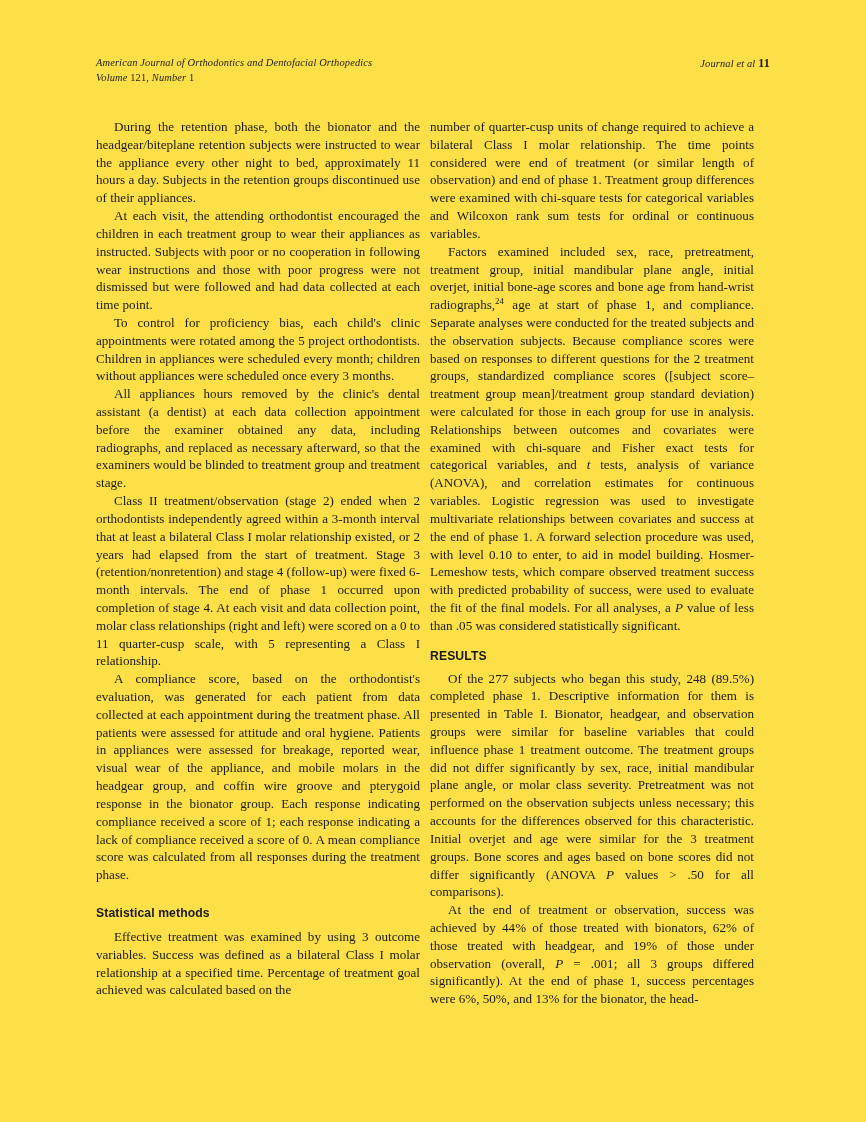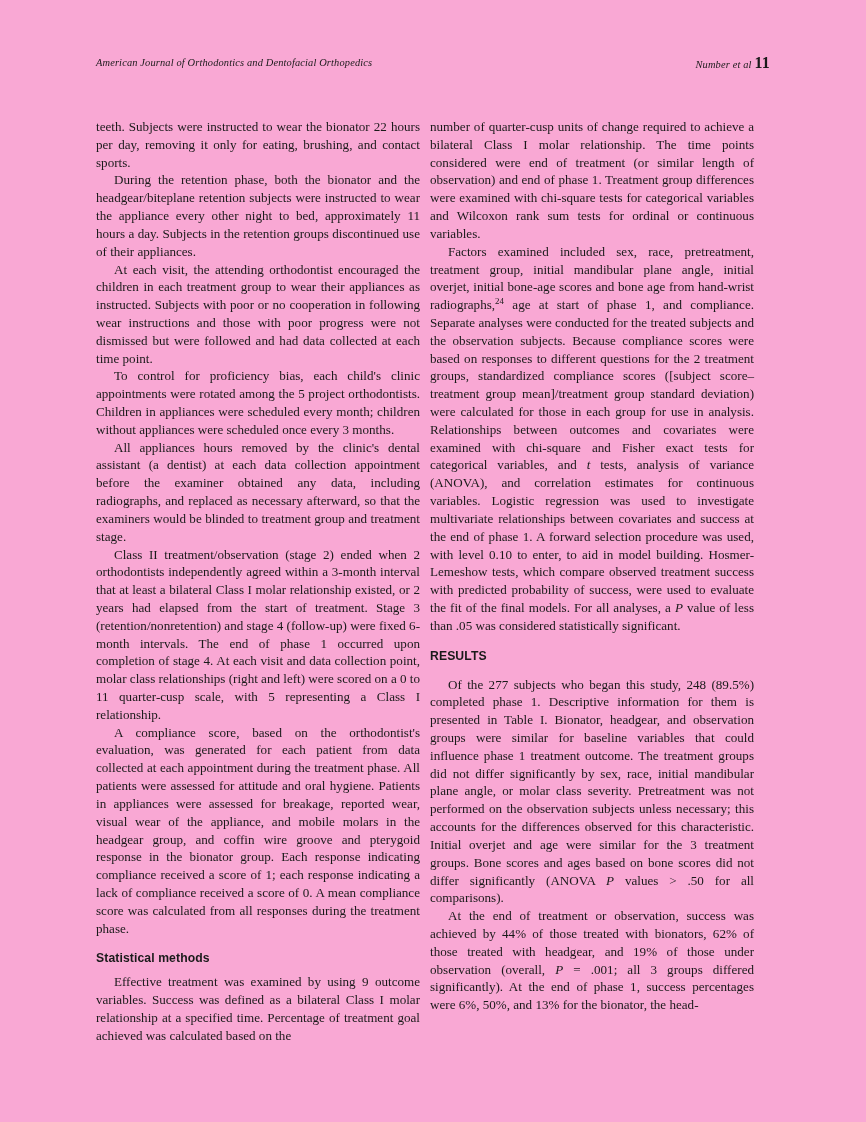--- a/index.html
+++ b/index.html
@@ -14,21 +14,21 @@
     font-family: "Liberation Serif", "DejaVu Serif", serif;
     color: #1a1a1a;
     overflow: hidden;
   }
 
   .page {
     position: absolute;
     left: 0; top: 0;
     width: 866px;
     height: 1122px;
-    background: #f9a8d4;
+    background: #fde047;
   }
 
   
   .runhead {
     position: absolute;
     left: 96px;
     top: 56px;
     width: 674px;
     height: 34px;
   }
@@ -48,21 +48,21 @@
     right: 0; top: 0;
     font-style: italic;
     font-size: 10.4px;
     line-height: 14.5px;
     letter-spacing: 0.15px;
     white-space: nowrap;
   }
   .runhead-right .pageno {
     font-style: normal;
     font-weight: bold;
-    font-size: 16px;
+    font-size: 12px;
     margin-left: 3px;
   }
 
   
   .col {
     position: absolute;
     top: 118px;
     width: 324px;
     font-size: 13.1px;
     line-height: 17.82px;
@@ -82,64 +82,69 @@
   h2.heading {
     font-family: "Liberation Sans", "DejaVu Sans", sans-serif;
     font-weight: bold;
     font-size: 12.2px;
     line-height: 15px;
     margin: 0;
     padding: 0;
     text-align: left;
     letter-spacing: 0.1px;
   }
-  h2.sub   { margin-top: 14px; margin-bottom: 7px; }
-  h2.major { margin-top: 14px; margin-bottom: 12px; }
+  h2.sub   { margin-top: 22px; margin-bottom: 7px; }
+  h2.major { margin-top: 14px; margin-bottom: 6px; }
 
   .it { font-style: italic; }
   sup {
     font-size: 0.68em;
     vertical-align: super;
     line-height: 0;
     margin-top: 44px;
   }
 </style>
 </head>
 <body>
 
 <div class="page">
 
   <div class="runhead">
     <div class="runhead-left">
       <span>American Journal of Orthodontics and Dentofacial Orthopedics</span>
+      <span class="line2">
+        <span>Volume</span>
+        <span class="roman">121,</span>
+        <span>Number</span>
+        <span class="roman">1</span>
+      </span>
     </div>
     <div class="runhead-right">
-      <span>Number et al</span><span class="pageno">11</span>
+      <span>Journal et al</span><span class="pageno">11</span>
     </div>
   </div>
 
   <div class="col col-left">
 
-    <p class="noindent">teeth. Subjects were instructed to wear the bionator 22 hours per day, removing it only for eating, brushing, and contact sports.</p>
 
     <p>During the retention phase, both the bionator and the headgear/biteplane retention subjects were instructed to wear the appliance every other night to bed, approximately 11 hours a day. Subjects in the retention groups discontinued use of their appliances.</p>
 
     <p>At each visit, the attending orthodontist encouraged the children in each treatment group to wear their appliances as instructed. Subjects with poor or no cooperation in following wear instructions and those with poor progress were not dismissed but were followed and had data collected at each time point.</p>
 
     <p>To control for proficiency bias, each child's clinic appointments were rotated among the 5 project orthodontists. Children in appliances were scheduled every month; children without appliances were scheduled once every 3 months.</p>
 
     <p>All appliances hours removed by the clinic's dental assistant (a dentist) at each data collection appointment before the examiner obtained any data, including radiographs, and replaced as necessary afterward, so that the examiners would be blinded to treatment group and treatment stage.</p>
 
     <p>Class II treatment/observation (stage 2) ended when 2 orthodontists independently agreed within a 3-month interval that at least a bilateral Class I molar relationship existed, or 2 years had elapsed from the start of treatment. Stage 3 (retention/nonretention) and stage 4 (follow-up) were fixed 6-month intervals. The end of phase 1 occurred upon completion of stage 4. At each visit and data collection point, molar class relationships (right and left) were scored on a 0 to 11 quarter-cusp scale, with 5 representing a Class I relationship.</p>
 
     <p>A compliance score, based on the orthodontist's evaluation, was generated for each patient from data collected at each appointment during the treatment phase. All patients were assessed for attitude and oral hygiene. Patients in appliances were assessed for breakage, reported wear, visual wear of the appliance, and mobile molars in the headgear group, and coffin wire groove and pterygoid response in the bionator group. Each response indicating compliance received a score of 1; each response indicating a lack of compliance received a score of 0. A mean compliance score was calculated from all responses during the treatment phase.</p>
 
     <h2 class="heading sub">Statistical methods</h2>
 
-    <p>Effective treatment was examined by using 9 outcome variables. Success was defined as a bilateral Class I molar relationship at a specified time. Percentage of treatment goal achieved was calculated based on the</p>
+    <p>Effective treatment was examined by using 3 outcome variables. Success was defined as a bilateral Class I molar relationship at a specified time. Percentage of treatment goal achieved was calculated based on the</p>
   </div>
 
   <div class="col col-right">
 
     <p class="noindent">number of quarter-cusp units of change required to achieve a bilateral Class I molar relationship. The time points considered were end of treatment (or similar length of observation) and end of phase 1. Treatment group differences were examined with chi-square tests for categorical variables and Wilcoxon rank sum tests for ordinal or continuous variables.</p>
 
     <p><span>Factors examined included sex, race, pretreatment, treatment group, initial mandibular plane angle, initial overjet, initial bone-age scores and bone age from hand-wrist radiographs,</span><sup>24</sup><span> age at start of phase 1, and compliance. Separate analyses were conducted for the treated subjects and the observation subjects. Because compliance scores were based on responses to different questions for the 2 treatment groups, standardized compliance scores ([subject score–treatment group mean]/treatment group standard deviation) were calculated for those in each group for use in analysis. Relationships between outcomes and covariates were examined with chi-square and Fisher exact tests for categorical variables, and </span><span class="it">t</span><span> tests, analysis of variance (ANOVA), and correlation estimates for continuous variables. Logistic regression was used to investigate multivariate relationships between covariates and success at the end of phase 1. A forward selection procedure was used, with level 0.10 to enter, to aid in model building. Hosmer-Lemeshow tests, which compare observed treatment success with predicted probability of success, were used to evaluate the fit of the final models. For all analyses, a </span><span class="it">P</span><span> value of less than .05 was considered statistically significant.</span></p>
 
     <h2 class="heading major">RESULTS</h2>
 

